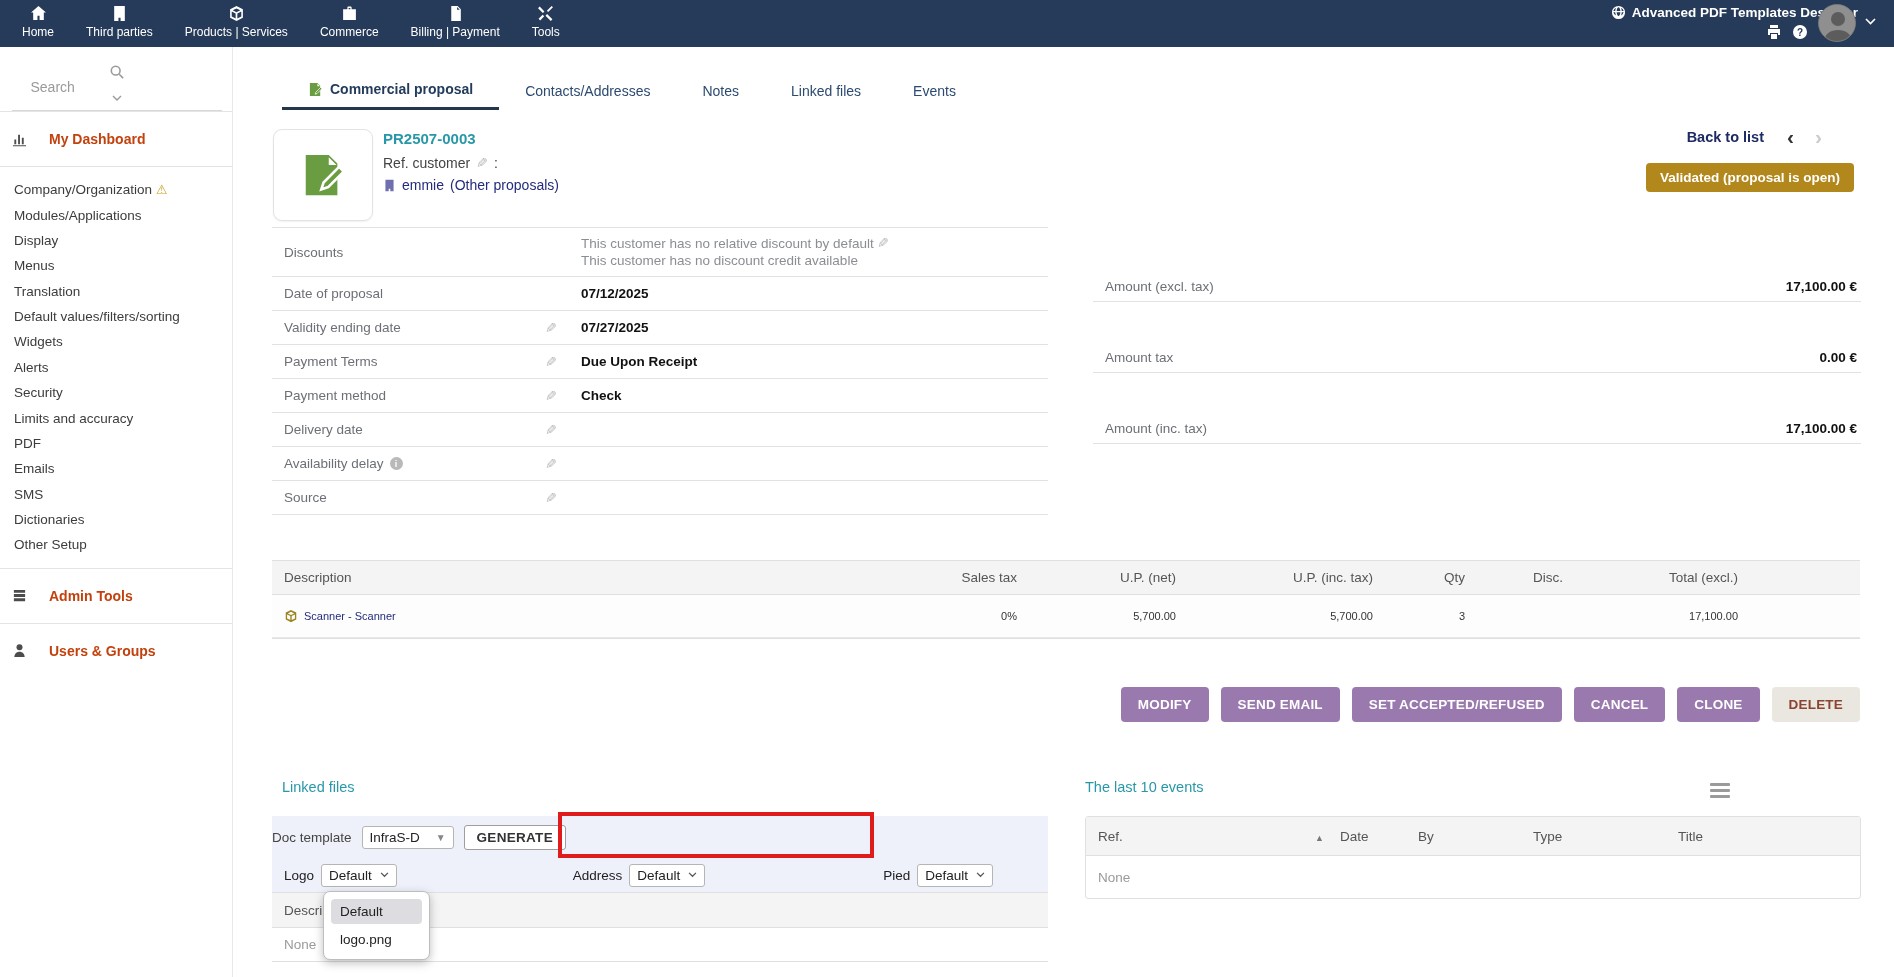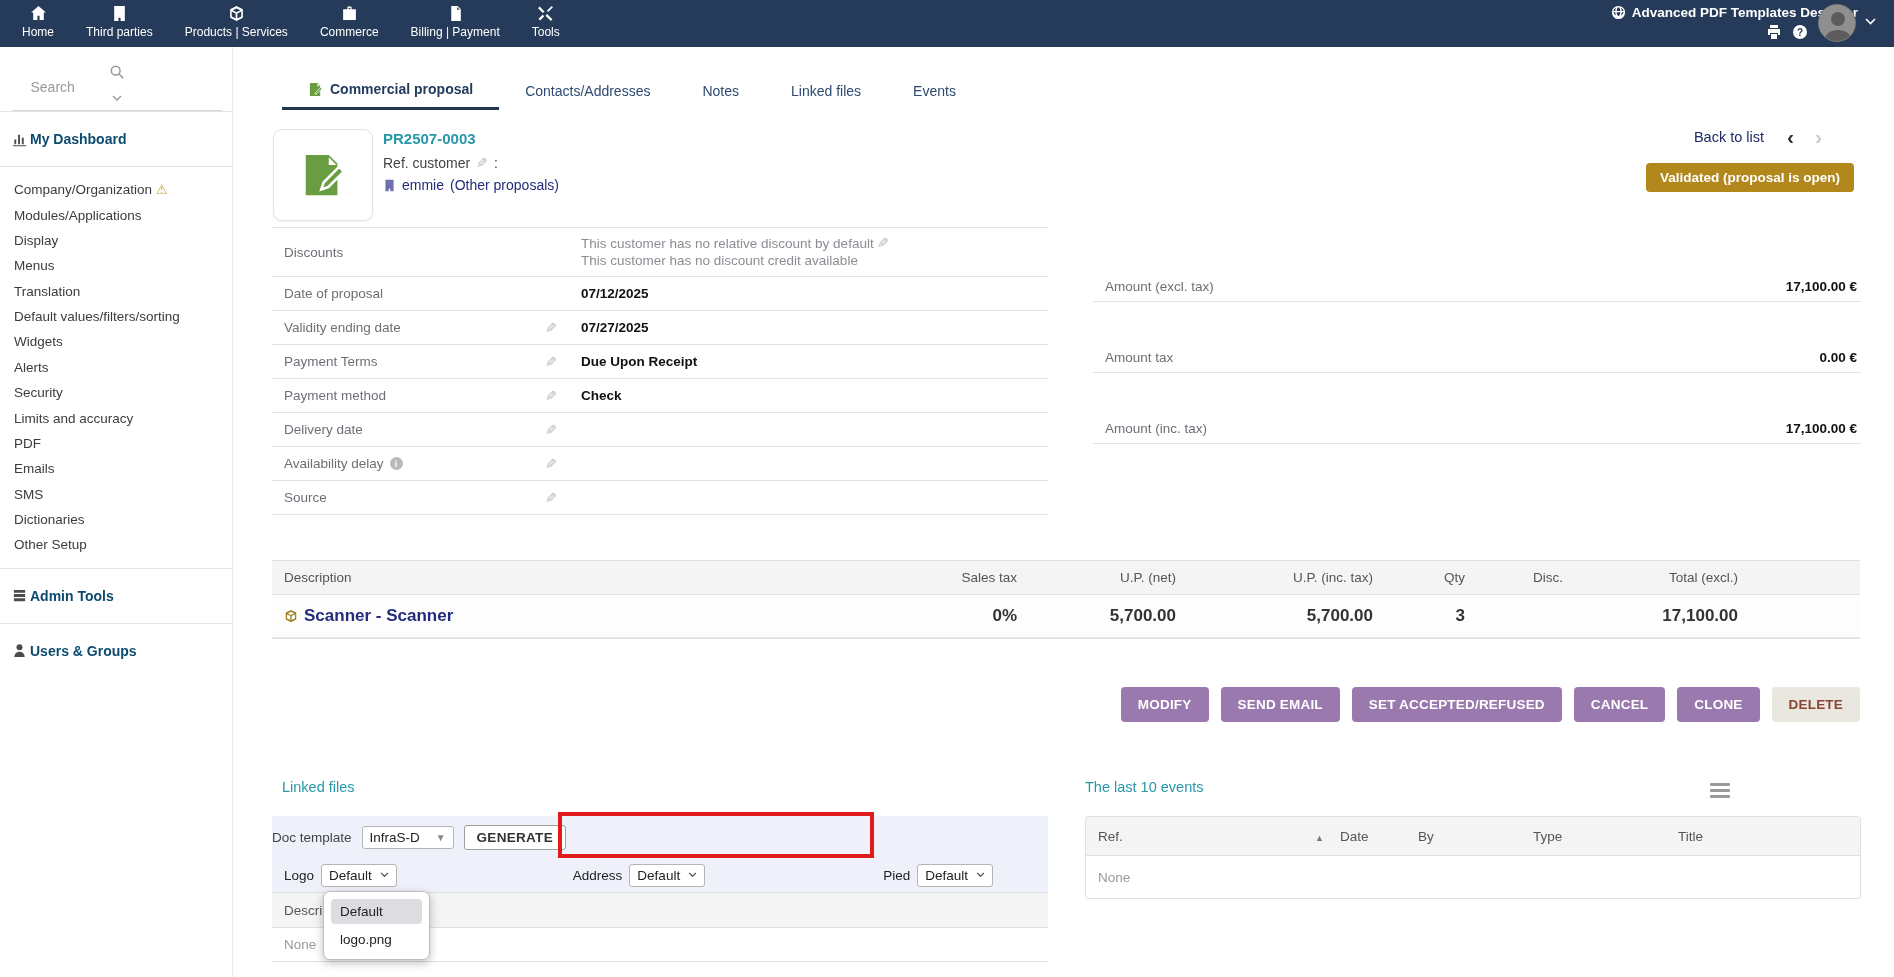--- a/index.html
+++ b/index.html
@@ -25,22 +25,22 @@
 
   
   #sidebar { position:absolute; left:0; top:47px; width:233px; height:930px; background:#fff;
     border-right:1px solid #e8e8e8; padding:18px 0 0 0; }
   .search-row { display:flex; align-items:center; margin:0 10px 0 12px; padding-bottom:8px;
     border-bottom:1px solid #d8d8d8; color:#9a9a9a;flex-direction:column; }
   .search-row input { border:none; outline:none; flex:1; font-size:14px; color:#555;
     font-family:inherit; margin-left:8px; background:transparent; }
   .search-row input::placeholder { color:#9a9a9a; }
   .side-divider { border-bottom:1px solid #e4e4e4; margin:10px 0; }
-  .side-head { display:flex; align-items:center; gap:3px; font-weight:bold; font-size:14px;
-    color:#0c4a6e; padding:9px 12px; cursor:pointer; }
+  .side-head { display:flex; align-items:center; gap:22px; font-weight:bold; font-size:14px;
+    color:#c2410c; padding:9px 12px; cursor:pointer; }
   .side-head svg { width:15px; height:15px; fill:#4c4c4c; }
   .side-item { font-size:13.5px; color:#3c3c3c; padding:5.2px 12px 5.2px 14px; cursor:pointer; }
   .warn { color:#c9a227; font-size:13px; margin-left:4px; }
 
   
   #main { position:absolute; left:233px; top:47px; width:1661px; height:930px; background:#fff; }
 
   .tabs { position:absolute; left:49px; top:26px; display:flex; }
   .tab { padding:8px 26px 10px 26px; font-size:14px; color:#2c4a70; cursor:pointer;
     display:flex; align-items:center; gap:7px; }
@@ -52,21 +52,21 @@
     display:flex; align-items:center; justify-content:center; }
   .docbox svg { width:46px; height:46px; }
 
   .prop-ref { position:absolute; left:150px; top:83px; font-size:15px; font-weight:bold; color:#2898a8; }
   .prop-refcust { position:absolute; left:150px; top:108px; font-size:14px; color:#444;
     display:flex; align-items:center; gap:6px; }
   .prop-company { position:absolute; left:150px; top:130px; font-size:14px; color:#232c7c;
     display:flex; align-items:center; gap:6px; cursor:pointer; }
   .prop-company svg { width:13px; height:13px; }
 
-  .back-list { position:absolute; right:130px; top:82px; font-size:14.5px; font-weight:normal;
+  .back-list { position:absolute; right:130px; top:82px; font-size:14.5px; font-weight:bold;
     color:#1d2a63; cursor:pointer; }
   .pg-prev { position:absolute; right:100px; top:78px; font-size:21px; font-weight:bold; color:#333; cursor:pointer; }
   .pg-next { position:absolute; right:72px; top:78px; font-size:21px; font-weight:bold; color:#ccc; }
   .status-badge { position:absolute; right:40px; top:116px; background:#b2871c; color:#fff;
     font-weight:bold; font-size:13.5px; padding:7px 14px; border-radius:4px; }
 
   
   .details { position:absolute; left:39px; top:180px; width:776px; border-top:1px solid #e2e2e2; }
   .drow { display:flex; border-bottom:1px solid #e2e2e2; min-height:34px; align-items:center; }
   .drow .dlabel { width:255px; color:#6c7076; font-size:13.5px; padding:7px 0 7px 12px;
@@ -84,21 +84,21 @@
   .arow .alabel { flex:1; color:#6c7076; font-size:13.5px; padding-left:12px; }
   .arow .avalue { font-weight:bold; color:#111; font-size:13.5px; padding-right:4px; }
 
   
   .lines { position:absolute; left:39px; top:513px; width:1588px; border:1px solid #e0e0e0;
     border-left:none; border-right:none; }
   .lrow { display:grid; grid-template-columns:1fr 168px 159px 197px 92px 98px 175px 118px;
     align-items:center; }
   .lrow.head { background:#f4f4f4; height:34px; color:#555; font-size:13.5px;
     border-bottom:1px solid #e0e0e0; }
-  .lrow.body { height:43px; background:#fdfdfd; font-size:17px; border-bottom:1px solid #e8e8e8;font-weight:bold; }
+  .lrow.body { height:43px; background:#fdfdfd; font-size:11px; border-bottom:1px solid #e8e8e8; }
   .lcell { text-align:right; padding-right:4px; }
   .lcell.first { text-align:left; padding-left:12px; display:flex; align-items:center; gap:6px; }
   .lrow.body .lcell.first { color:#232c7c; cursor:pointer; }
   .lcell svg { width:14px; height:14px; }
 
   
   .actions { position:absolute; right:34px; top:640px; display:flex; gap:12px; }
   .btn { background:#9a79ae; color:#ffffff; font-weight:bold; font-size:13.5px; padding:10px 17px;
     border-radius:4px; cursor:pointer; letter-spacing:.2px; }
   .btn.delete { background:#eae6e0; color:#8a4431; }

